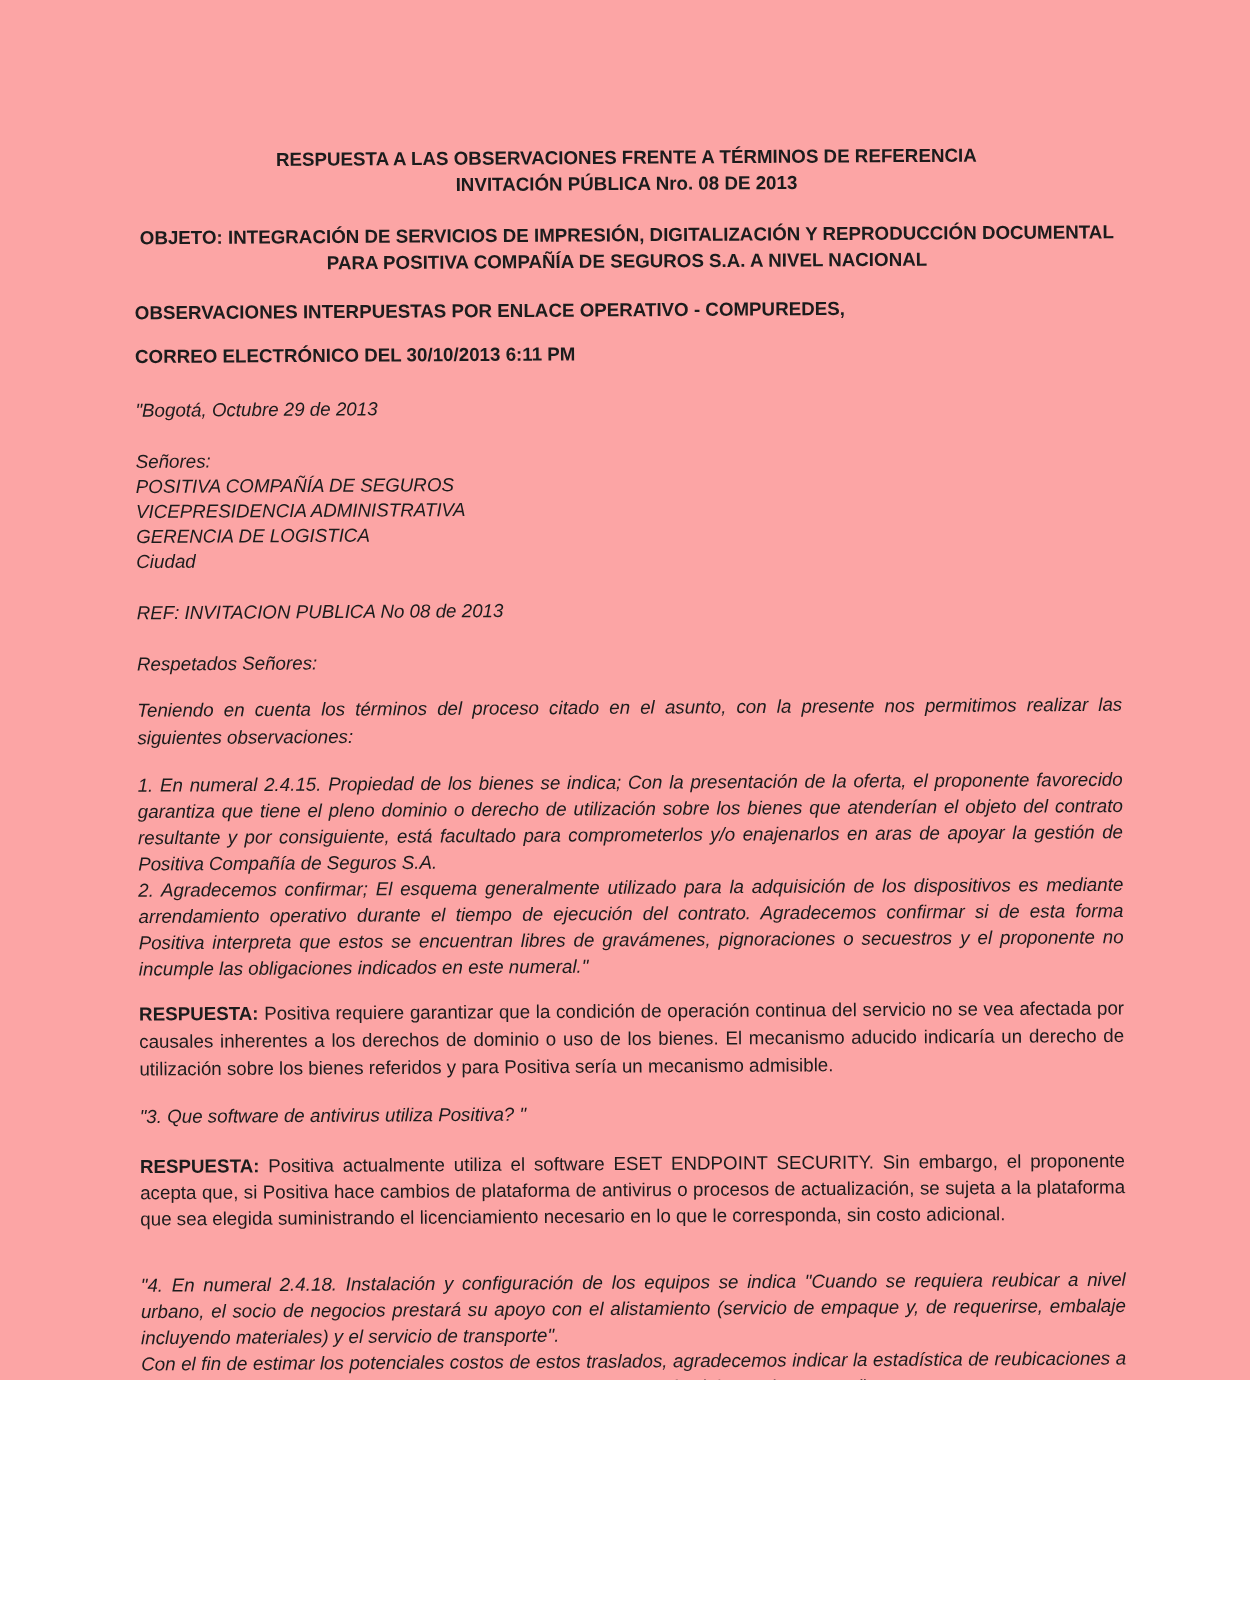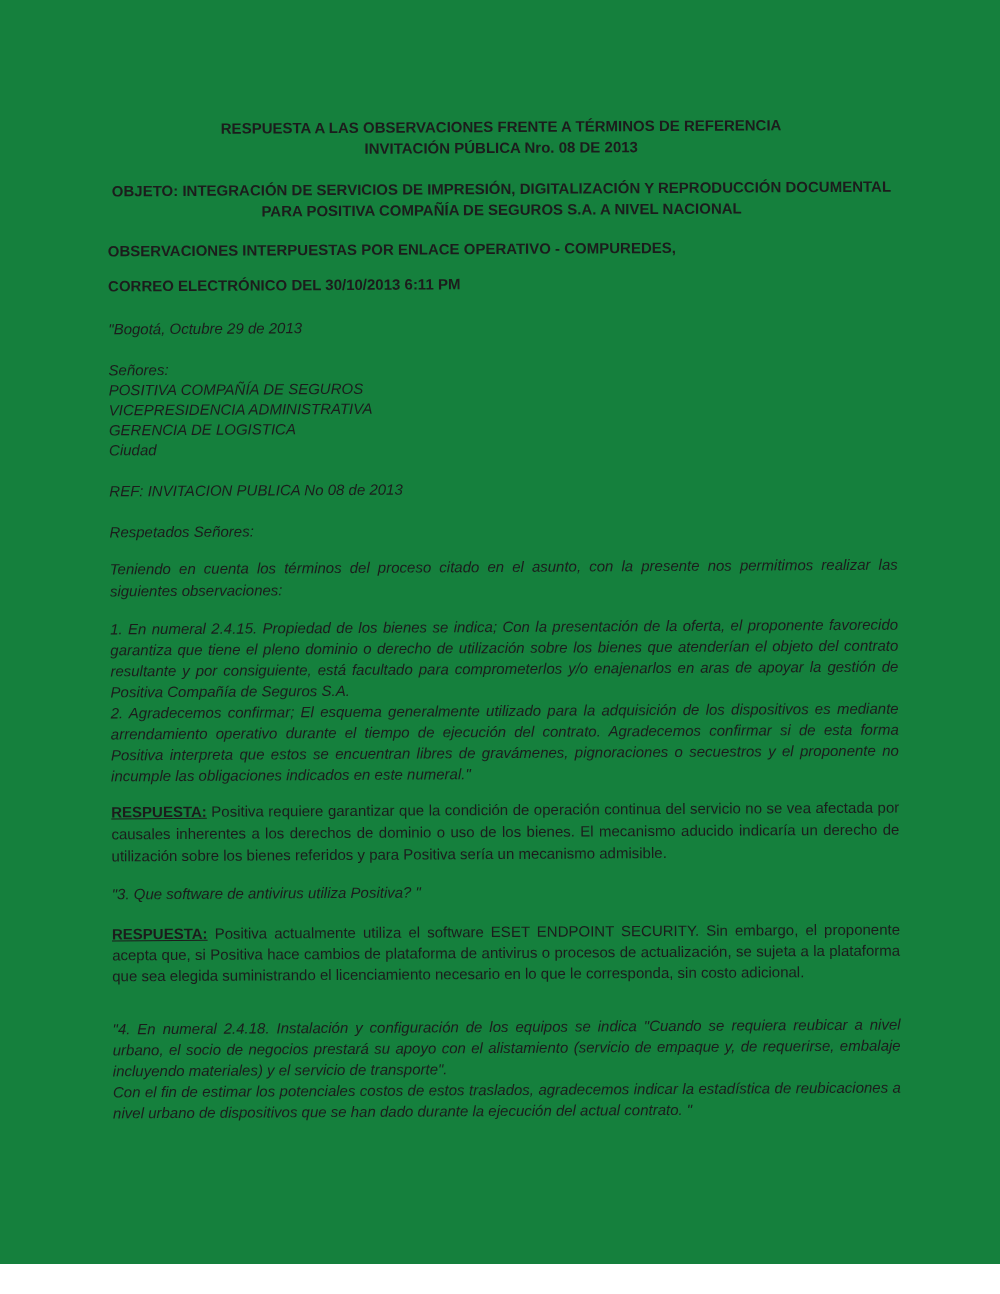--- a/index.html
+++ b/index.html
@@ -3,38 +3,38 @@
 <meta charset="utf-8">
 <style>
   html, body {
     margin: 0;
     padding: 0;
     background: #ffffff;
   }
   .page {
     position: relative;
     width: 1000px;
-    height: 1264px;
-    background: #15803d;
+    height: 1104px;
+    background: #fca5a5;
     overflow: hidden;
     font-family: "Liberation Sans", "DejaVu Sans", sans-serif;
     color: #1c1c1c;
     box-sizing: border-box;
     padding: 116px 105px 0 107px;
   }
   .scan-tilt {
     transform: rotate(-0.35deg);
     transform-origin: 50% 0;
   }
   .para {
     margin: 0;
     font-size: 15px;
     line-height: 21px;
   }
-  .bold { font-weight: bold; text-decoration: underline; }
+  .bold { font-weight: bold; }
   .justify { text-align: justify; }
 
   .doc-title {
     font-weight: bold;
     text-align: center;
     line-height: 21px;
   }
   .objeto       { margin-top: 20px; font-weight: bold; text-align: center; line-height: 21px; }
   .obs-line     { margin-top: 18px; font-weight: bold; }
   .correo-line  { margin-top: 14px; font-weight: bold; }

